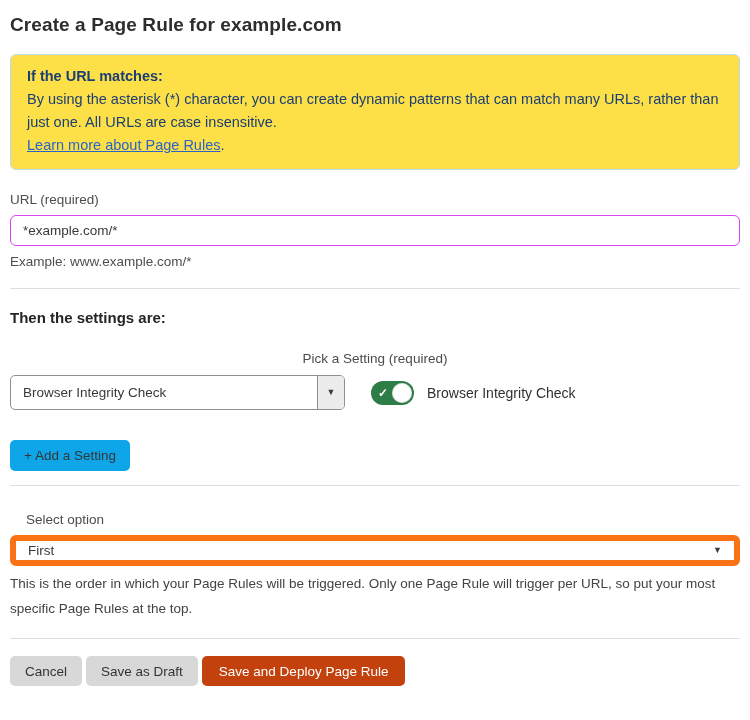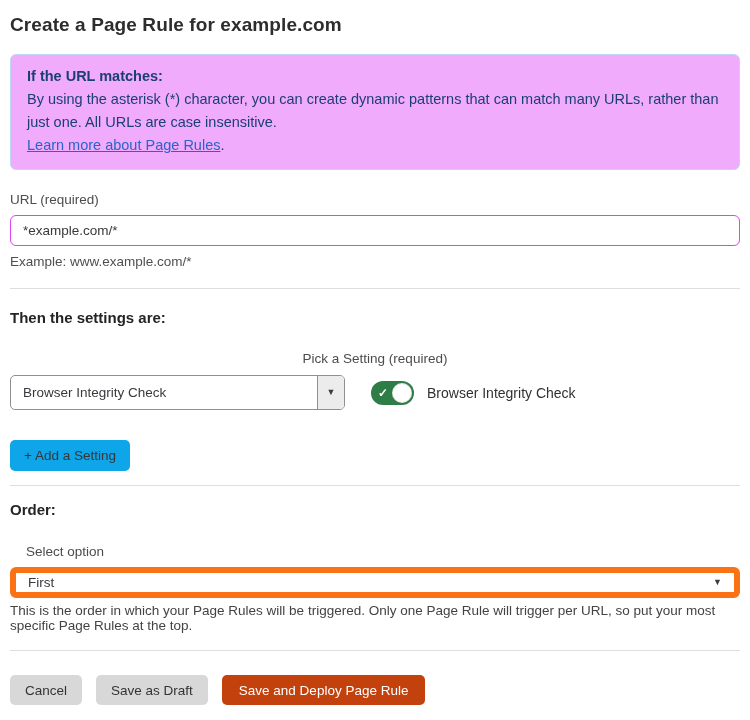--- a/index.html
+++ b/index.html
@@ -11,21 +11,21 @@
     overflow: hidden;
   }
   .container { width: 750px; height: 720px; padding: 14px 10px 0 10px; background: #fff; }
 
   .page-title {
     font-size: 19px; font-weight: 700; color: #2d2d2d; letter-spacing: .1px;
     margin: 0 0 18px 0;
   }
 
   .info-box {
-    background: #f0abfc;
+    background: #fde047;
     border: 1px solid #bdd8f2;
     border-radius: 6px;
     padding: 10px 16px 12px 16px;
     color: #1b3e74;
     font-size: 14.5px;
     line-height: 23px;
   }
   .info-heading { font-weight: 700; }
   .info-link { color: #2a63c9; text-decoration: underline; cursor: pointer; }
   .info-link-suffix { color: #1b3e74; }
@@ -97,23 +97,23 @@
   .order-select-label { margin: 26px 0 8px 16px; }
 
   .select-full {
     width: 100%; height: 31px;
     border: 6px solid #f97316; border-radius: 6px;
     display: flex; align-items: center; justify-content: space-between;
     padding: 0 12px; font-size: 13.5px; color: #37393c;
     background: #fff; cursor: pointer;
   }
 
-  .order-helper { font-size: 13.5px; color: #434343; line-height: 15px; margin-top: 5px; }
+  .order-helper { font-size: 13.5px; color: #434343; line-height: 25px; margin-top: 5px; }
 
-  .footer { display: flex; gap: 14px; margin-top: 24px; }
+  .footer { display: flex; gap: 4px; margin-top: 17px; }
   .btn {
     border: none; border-radius: 5px; height: 30px;
     font-size: 13.5px; font-family: "Liberation Sans", sans-serif;
     cursor: pointer; display: inline-flex; align-items: center;
   }
   .btn-gray { background: #d8d8d8; color: #333333; padding: 0 15px; }
   .btn-blue { background: #c2410c; color: #ffffff; padding: 0 17px; }
 </style>
 </head>
 <body>
@@ -149,21 +149,20 @@
       <span class="toggle-check">✓</span>
       <span class="toggle-knob"></span>
     </div>
     <span class="toggle-label">Browser Integrity Check</span>
   </div>
 
   <button class="add-setting-btn">+ Add a Setting</button>
 
   <hr class="divider divider-2">
 
-  <h2 class="section-heading order-heading">Order:</h2>
 
   <div class="field-label order-select-label">Select option</div>
 
   <div class="select-full">
     <span>First</span>
     <span class="arrow-glyph">▼</span>
   </div>
 
   <div class="order-helper">This is the order in which your Page Rules will be triggered. Only one Page Rule will trigger per URL, so put your most specific Page Rules at the top.</div>
 

